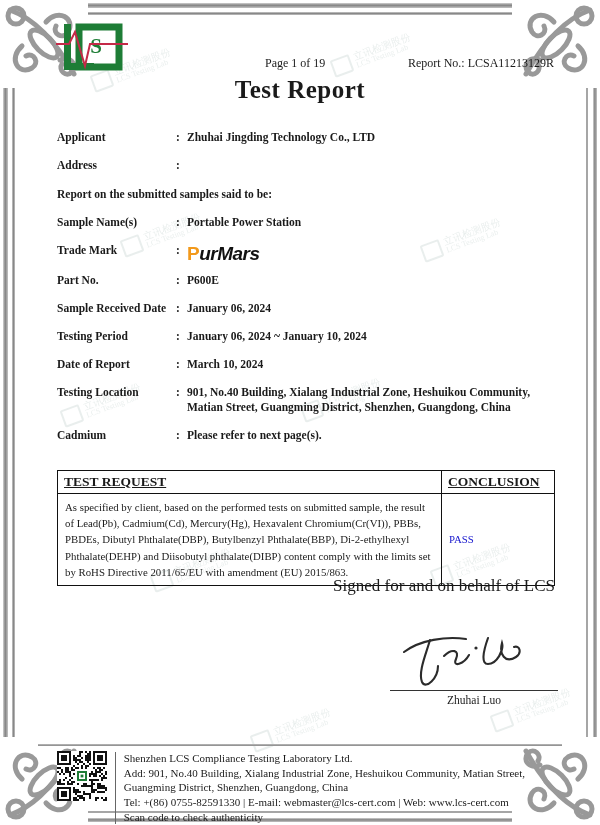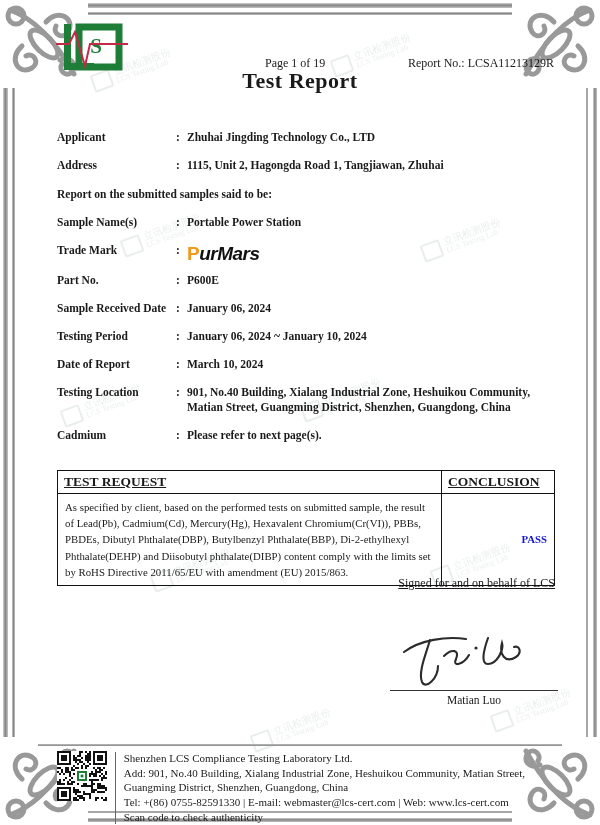--- a/index.html
+++ b/index.html
@@ -25,44 +25,44 @@
   .corner.br{bottom:0;right:0;transform:scale(-1,-1);}
   
   .wm{position:absolute;transform:rotate(-20deg);color:rgba(120,150,145,0.16);
       font-size:10px;line-height:1.1;white-space:nowrap;display:flex;align-items:center;gap:4px;pointer-events:none;}
   .wm .wm-box{width:16px;height:14px;border:2px solid rgba(120,150,145,0.16);border-radius:2px;}
   
   .logo{position:absolute;left:56px;top:22px;}
   .hdr-line{position:absolute;top:56px;left:0;width:100%;font-size:12px;}
   .hdr-page{position:absolute;left:265px;}
   .hdr-report{position:absolute;left:408px;}
-  .title{position:absolute;top:68px;left:0;width:100%;text-align:center;
-         font-size:22px;font-weight:bold;letter-spacing:.5px;}
+  .title{position:absolute;top:76px;left:0;width:100%;text-align:center;
+         font-size:25px;font-weight:bold;letter-spacing:.5px;}
   
   .fields-block{position:absolute;top:130px;left:57px;right:41px;font-size:11.5px;font-weight:bold;}
   .field-row{display:flex;align-items:flex-start;line-height:15px;margin-bottom:13px;}
   .field-label{flex:0 0 112px;}
   .field-colon{flex:0 0 18px;text-align:center;}
   .field-value{flex:1;}
   .intro-line{margin:14px 0 13px 0;line-height:15px;}
   .row-logo .field-value{line-height:22px;}
   .row-logo{margin-bottom:6px;}
   .logo-p{color:#f2991b;font-family:"Liberation Sans","DejaVu Sans",sans-serif;
           font-size:19px;font-weight:800;letter-spacing:-0.5px;}
   .logo-rest{color:#111;font-family:"Liberation Sans","DejaVu Sans",sans-serif;
           font-size:19px;font-weight:800;letter-spacing:-0.5px;font-style:italic;}
   
   .req-table{position:absolute;top:470px;left:57px;width:498px;border-collapse:collapse;}
   .req-table th{border:1.5px solid #111;font-size:13.5px;font-weight:bold;text-align:left;
                 padding:3px 6px;text-decoration:underline;}
   .req-table th.conc{width:100px;}
   .req-table td{border:1.5px solid #111;font-size:10.8px;padding:5px 7px;line-height:1.5;vertical-align:middle;}
-  .pass{color:#1515cd;font-weight:bold;font-size:13px;text-align:right;}
-  
-  .signed-label{position:absolute;top:576px;right:45px;font-size:12px;text-decoration:underline;}
+  .pass{color:#1515cd;font-weight:normal;font-size:13px;text-align:left;}
+  
+  .signed-label{position:absolute;top:576px;right:45px;font-size:17px;}
   .sig-svg{position:absolute;top:626px;left:398px;}
   .sig-line{position:absolute;top:690px;left:390px;width:168px;border-top:1px solid #333;}
   .signer{position:absolute;top:694px;left:390px;width:168px;text-align:center;font-size:11.5px;}
   
   .footer-rule{position:absolute;top:744px;left:38px;right:38px;height:2px;
                background:linear-gradient(180deg,#bbb,#888);}
   .footer{position:absolute;top:751px;left:57px;right:38px;display:flex;align-items:flex-start;}
   .qr{width:50px;height:50px;flex:0 0 50px;}
   .footer-divider{width:1px;align-self:stretch;background:#666;margin:1px 8px 1px 8px;}
   .footer-text{font-size:11px;line-height:1.34;}
@@ -211,21 +211,20 @@
 <div class="fields-block">
   <div id="parties-list">
       <div class="field-row">
         <span class="field-label">Applicant</span>
         <span class="field-colon">:</span>
         <span class="field-value">Zhuhai Jingding Technology Co., LTD</span>
       </div>
       <div class="field-row">
         <span class="field-label">Address</span>
         <span class="field-colon">:</span>
-        <span class="field-value">1115, Unit 2, Hagongda Road 1, Tangjiawan, Zhuhai</span>
       </div>
     </div>
   <div class="intro-line">Report on the submitted samples said to be:</div>
   <div id="sample-list">
       <div class="field-row">
         <span class="field-label">Sample Name(s)</span>
         <span class="field-colon">:</span>
         <span class="field-value">Portable Power Station</span>
       </div>
       <div class="field-row row-logo">
@@ -283,21 +282,21 @@
 <svg class="sig-svg" width="150" height="62" viewBox="0 0 150 62">
   <g fill="none" stroke="#2b2b2b" stroke-width="2.1" stroke-linecap="round">
     <path d="M6,26 C22,14 48,10 68,13"></path>
     <path d="M32,14 C28,28 20,46 24,56 C28,64 40,52 40,40"></path>
     <path d="M46,30 C54,22 62,24 58,33 C54,42 66,38 71,29"></path>
     <circle cx="78" cy="22" r="1.6" fill="#2b2b2b" stroke="none"></circle>
     <path d="M90,12 C85,26 83,38 90,38 C99,38 106,24 104,17 C101,28 107,38 118,31 C124,27 122,19 116,21"></path>
   </g>
 </svg>
 <div class="sig-line"></div>
-<div class="signer">Matian Luo</div>
+<div class="signer">Zhuhai Luo</div>
 
 <div class="footer-rule"></div>
 <div class="footer">
   <svg id="qr" class="qr" viewBox="0 0 25 25">
       <rect x="0" y="0" width="25" height="25" fill="#fff"></rect>
       <rect x="11" y="0" width="1" height="1" fill="#111"></rect>
       <rect x="12" y="0" width="1" height="1" fill="#111"></rect>
       <rect x="14" y="0" width="1" height="1" fill="#111"></rect>
       <rect x="16" y="0" width="1" height="1" fill="#111"></rect>
       <rect x="11" y="1" width="1" height="1" fill="#111"></rect>

